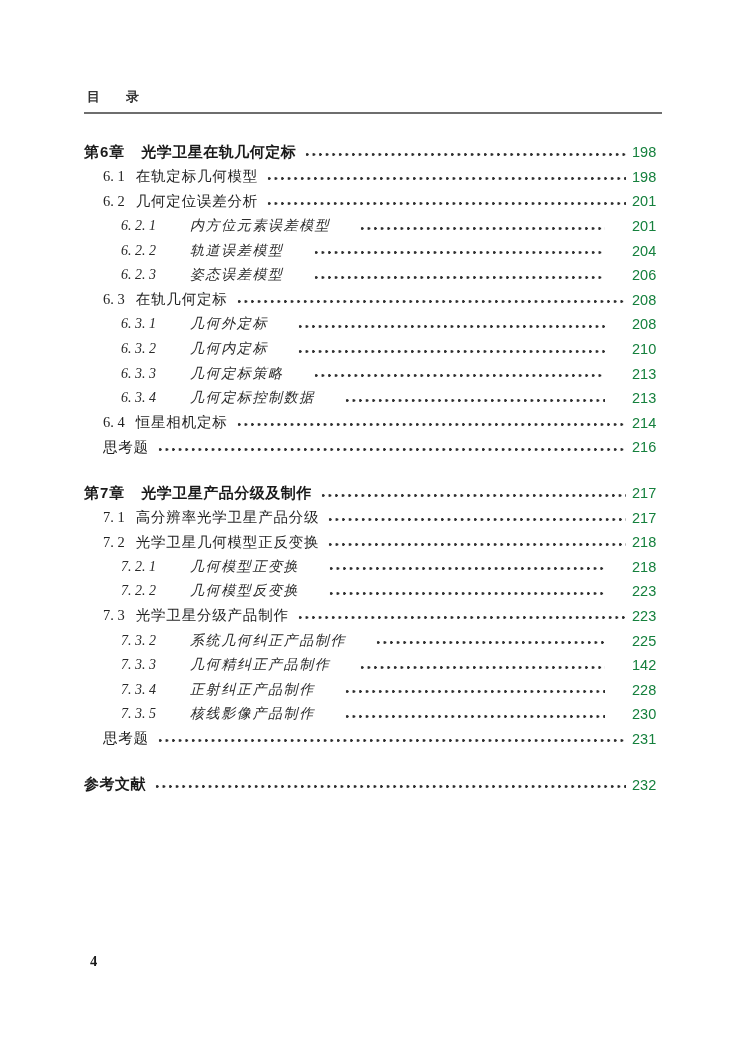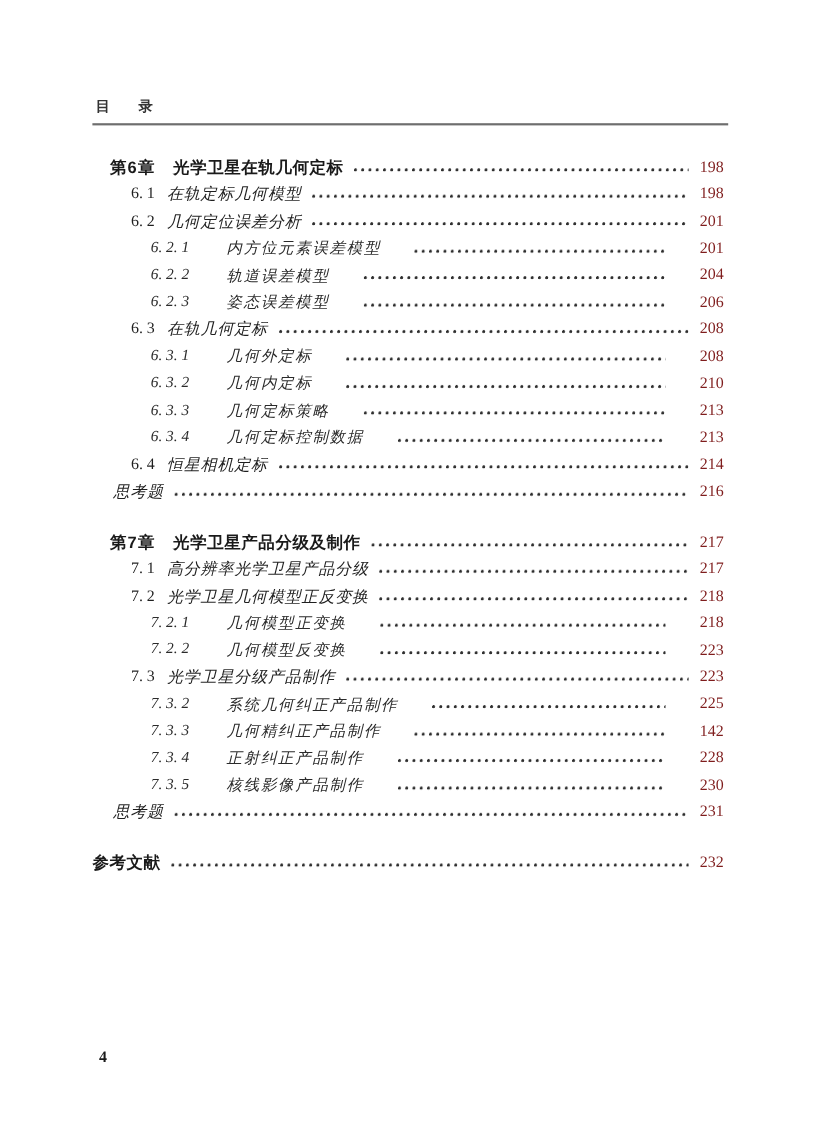--- a/index.html
+++ b/index.html
@@ -40,62 +40,62 @@
   }
 
   .row {
     display: flex;
     align-items: center;
     height: 24.6px;
     white-space: nowrap;
   }
   .row.gap { margin-top: 21px; }
 
-  .num { flex: none; margin-left: 16px; }
+  .num { flex: none; }
   .title { flex: none; }
 
   .leader {
     flex: 1 1 auto;
     min-width: 12px;
     height: 15px;
     margin: 0 6px 0 9px;
     background-image: radial-gradient(circle at 2.2px 9.5px, #2e2e2e 1.15px, rgba(0,0,0,0) 1.6px);
     background-size: 6.6px 15px;
     background-repeat: repeat-x;
   }
 
   .pagenum {
     flex: none;
     min-width: 30px;
-    text-align: center;
-    font-family: Liberation Serif, serif;
+    text-align: left;
+    font-family: Liberation Sans, sans-serif;
     font-weight: normal;
     font-style: normal;
     font-size: 14.5px;
-    color: #7f1d1d;
+    color: #15803d;
   }
 
   
   .lvl0 {
     font-family: "Liberation Sans", sans-serif;
     font-weight: bold;
     font-size: 15px;
     color: #1a1a1a;
   }
   .lvl0 .num { margin-right: 16px; letter-spacing: 1px; }
   .lvl0 .title { letter-spacing: 0.5px; }
 
   
   .lvl1 {
     padding-left: 19px;
     font-size: 14.5px;
     color: #1f1f1f;
   }
   .lvl1 .num { margin-right: 11px; }
-  .lvl1 .title { letter-spacing: 0.8px; font-style: italic; }
+  .lvl1 .title { letter-spacing: 0.8px; }
 
   
   .lvl2 {
     padding-left: 37px;
     font-size: 14px;
     font-style: italic;
     color: #2a2a2a;
     gap: 21px;
   }
   .lvl2 .num { margin-right: 13px; }

